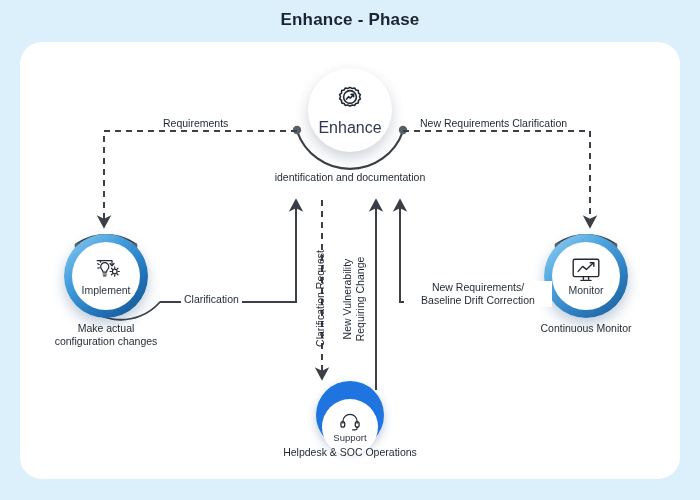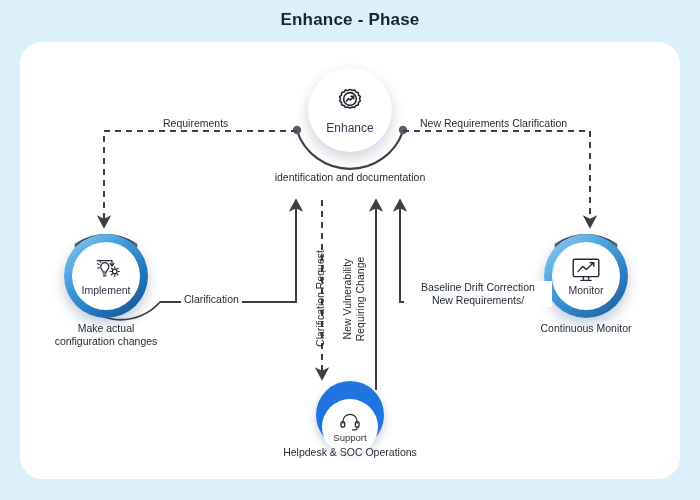--- a/index.html
+++ b/index.html
@@ -51,21 +51,21 @@
     font-size: 10.5px; color: #1f2730; line-height: 13px;
     white-space: nowrap;
   }
 
   
   #node-enhance { left: 300px; top: 60px; width: 100px; height: 100px; }
   #node-enhance .disc {
     left: 8px; top: 8px; width: 84px; height: 84px;
     box-shadow: 0 6px 14px rgba(30,50,80,.22);
   }
-  #node-enhance .node-label { font-size: 12px; color: #2b3a52; }
+  #node-enhance .node-label { font-size: 16px; color: #2b3a52; }
 
   
   #node-implement { left: 58px; top: 228px; width: 96px; height: 96px; }
   #node-implement .ring-outer {
     left: 6px; top: 6px; width: 84px; height: 84px;
     background: linear-gradient(140deg,#8fcdf0 0%, #3e9bdc 38%, #1f6fb5 72%, #15528c 100%);
     box-shadow: 0 6px 13px rgba(25,70,120,.28);
   }
   #node-implement .disc { left: 14px; top: 14px; width: 68px; height: 68px; }
   #node-implement .node-label { font-size: 10.5px; }
@@ -250,17 +250,17 @@
   <div class="edge-label" style="left:181px; top:293px; background:#ffffff; padding:0 3px;">Clarification</div>
 
   <div class="vert rot-up" style="left:245px; top:292px; width:150px;">Clarification Request</div>
 
   <div class="vert rot-up" style="left:279px; top:286px; width:150px;">
     <div>New Vulnerability</div>
     <div>Requiring Change</div>
   </div>
 
   <div class="edge-label center" style="left:404px; top:281px; width:148px; background:#ffffff; padding:0 2px;">
+    <div>New Requirements/</div>
     <div>Baseline Drift Correction</div>
-    <div>New Requirements/</div>
   </div>
 
 </div>
 
 </body></html>

